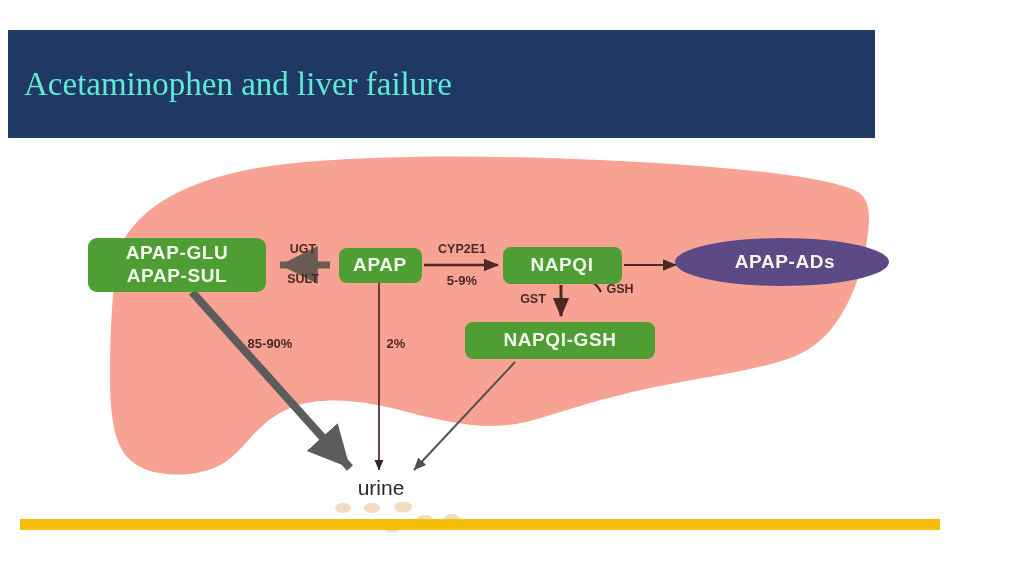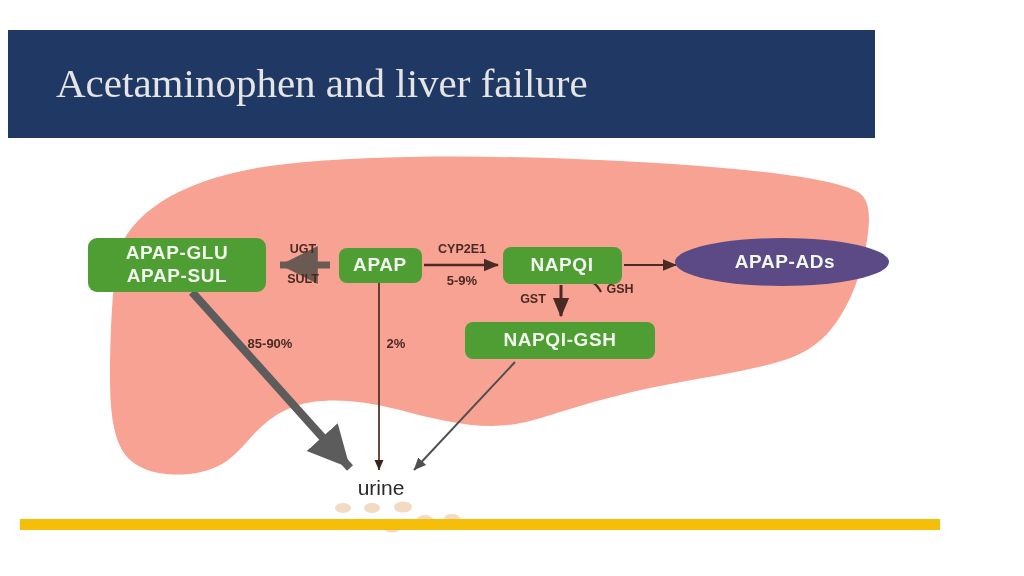--- a/index.html
+++ b/index.html
@@ -30,28 +30,27 @@
     width: 867px;
     height: 108px;
     background: #1f3864;
     box-sizing: border-box;
   }
   #title-text {
     position: absolute;
     left: 16px;
     top: 50%;
     transform: translateY(-50%);
-    color: #e5e5e5;
+    color: #5eead4;
     font-family: "Liberation Serif", serif;
-    font-size: 41px;
+    font-size: 33px;
     font-weight: 400;
     line-height: 1.1;
     white-space: nowrap;
     letter-spacing: 0px;
-    margin-left: 32px;
   }
   
   #diagram {
     position: absolute;
     left: 0;
     top: 140px;
     width: 1024px;
     height: 436px;
   }
   #diagram svg {

